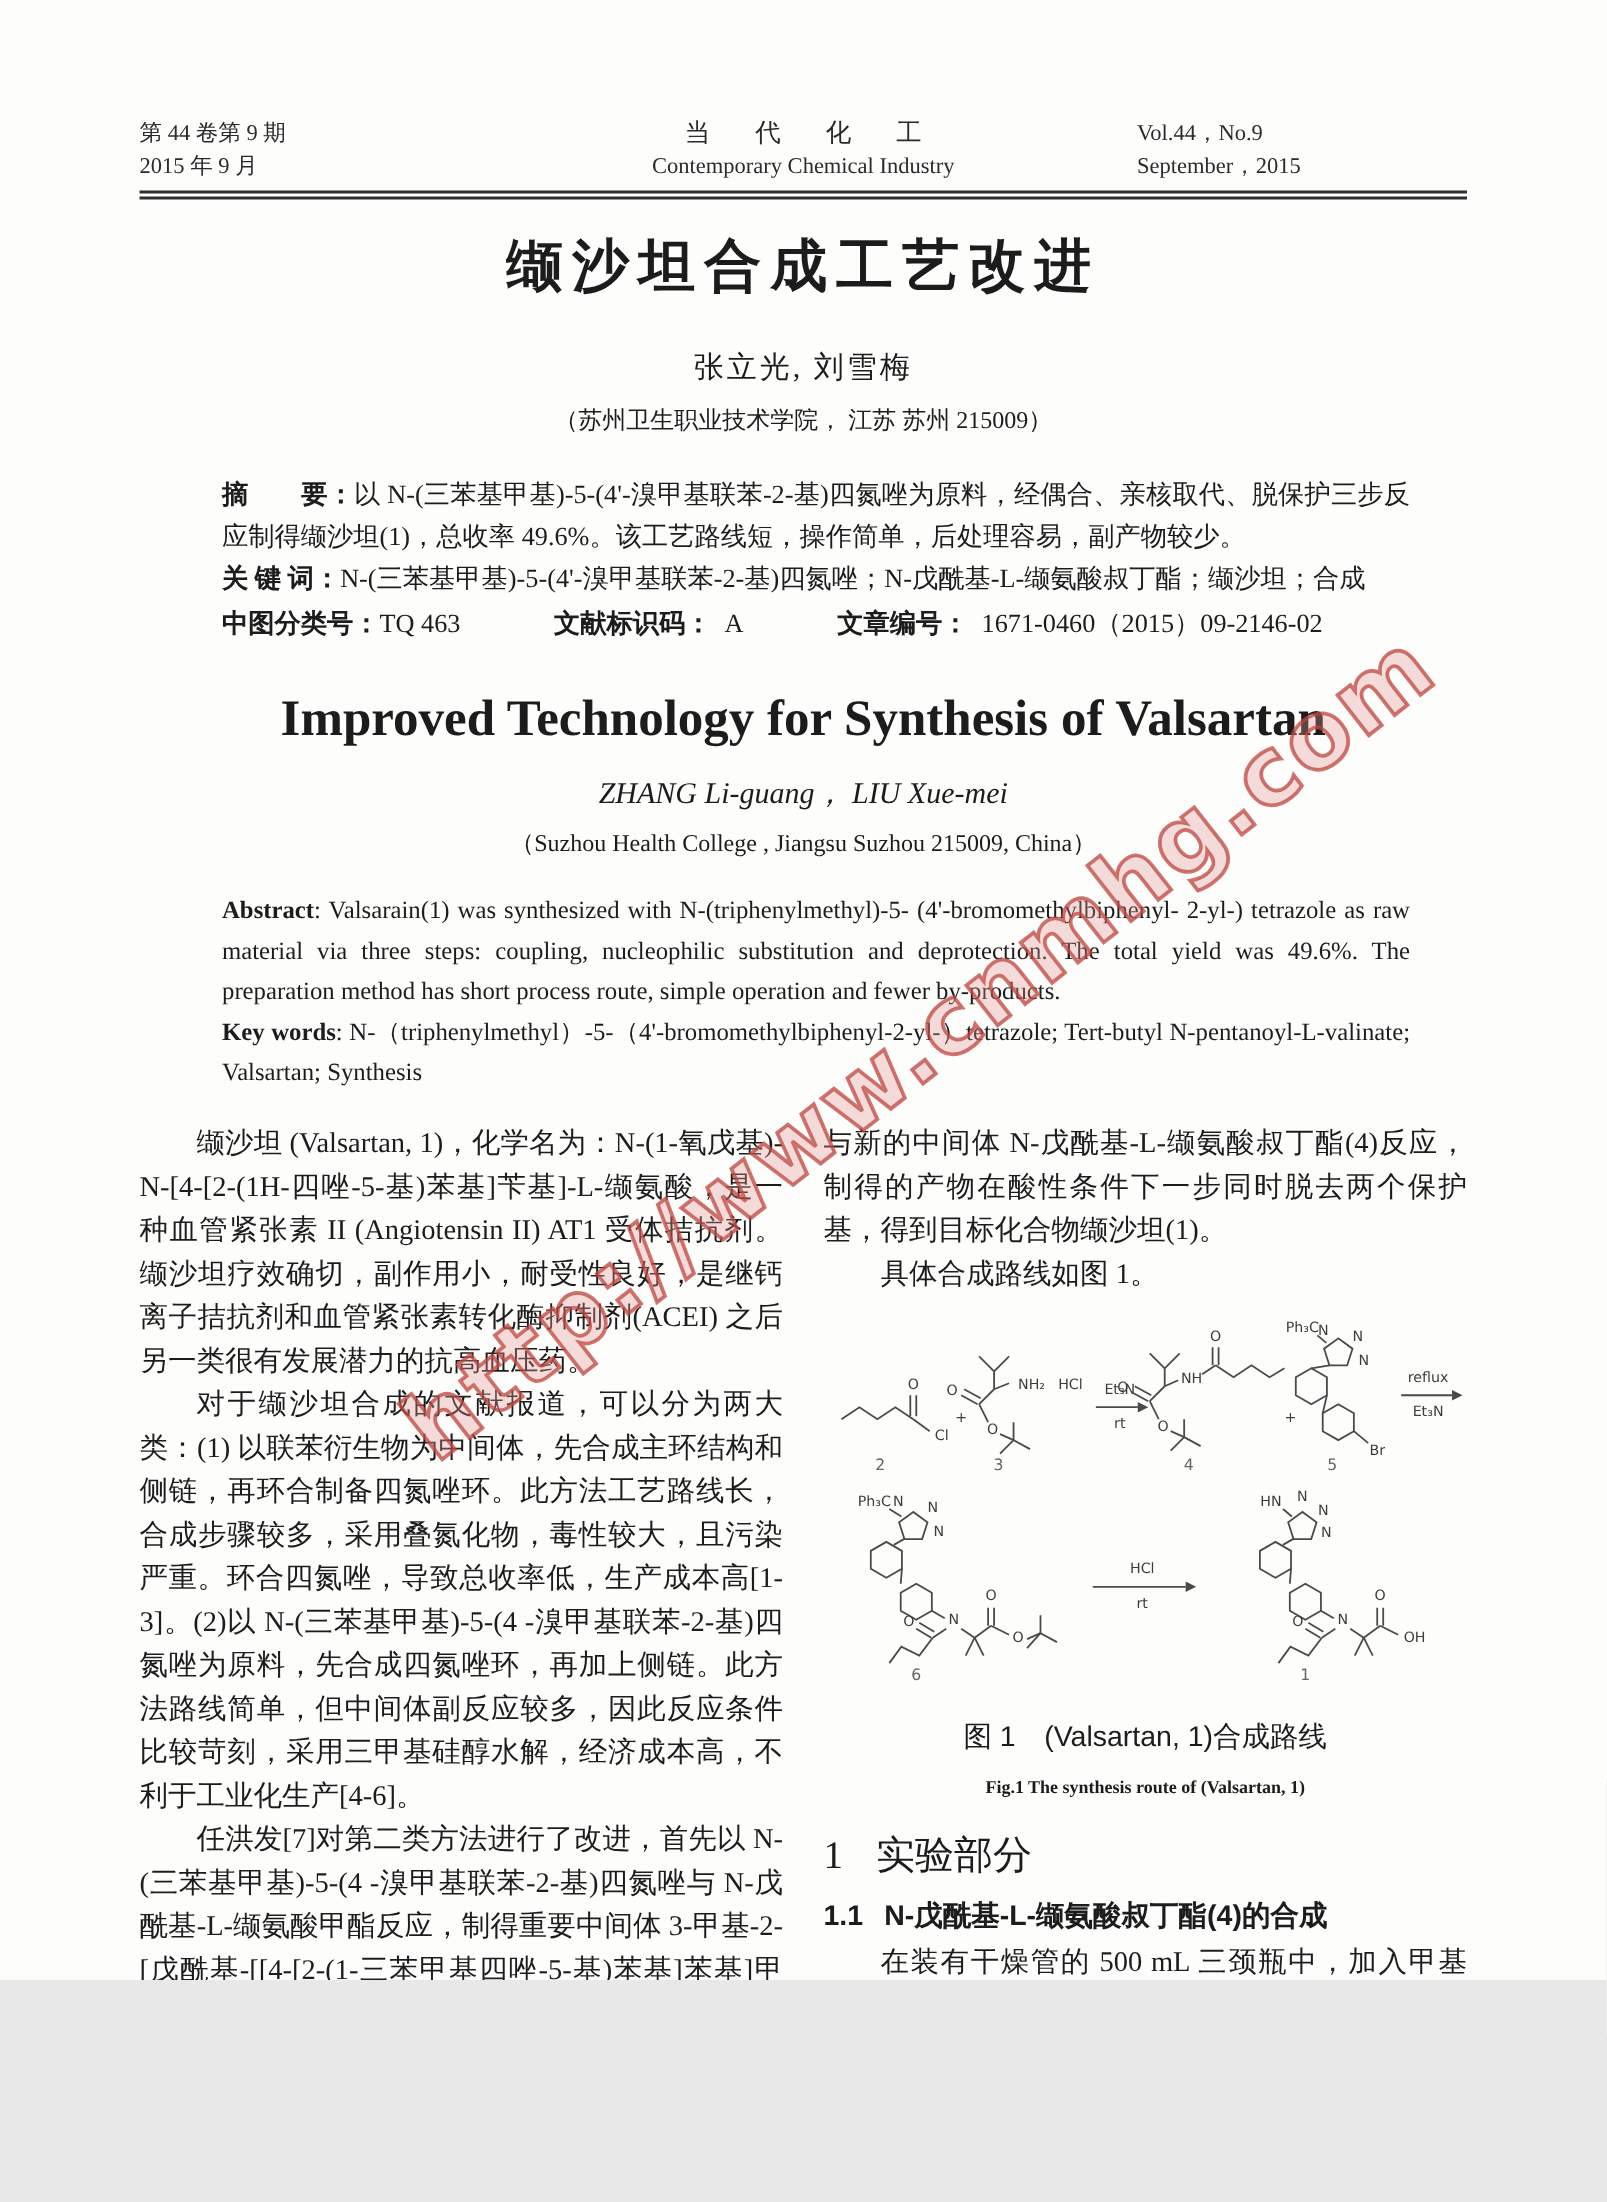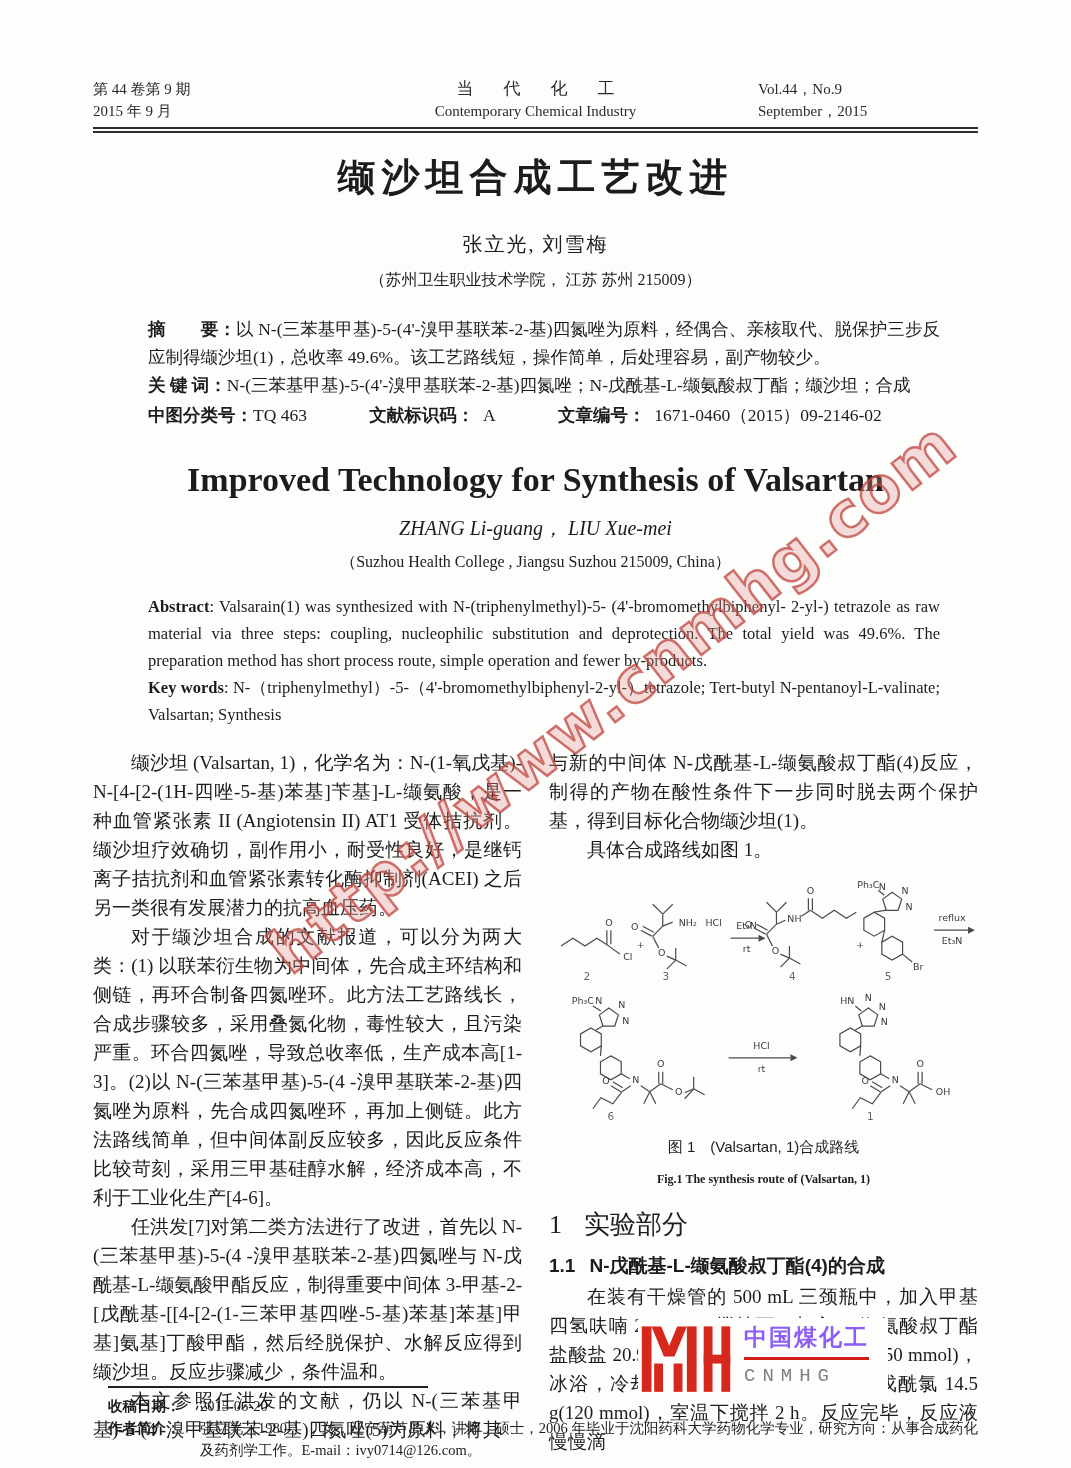--- a/index.html
+++ b/index.html
@@ -1,18 +1,18 @@
 <!DOCTYPE html>
 <html><head>
 <meta charset="utf-8">
 <style>
   * { margin:0; padding:0; box-sizing:border-box; }
   html,body { background:#e8e8e8; }
   .page {
-    position:relative; width:1071px; height:1468px; margin:0 auto;
+    position:relative; width:1071px; height:1320px; margin:0 auto;
     background:#fdfdfc; color:#1c1c1c; overflow:hidden;
     font-family:"Liberation Serif","DejaVu Serif",serif;
     padding:78px 93px 0 93px;
   }
 
   
   .hdr { display:flex; justify-content:space-between; align-items:flex-start;
          font-size:15px; line-height:22px; color:#2a2a2a; }
   .hdr-left  { text-align:left;  width:220px; }
   .hdr-cent  { text-align:center; flex:1; }
@@ -44,21 +44,21 @@
   .col p.cont { text-indent:0; }
 
   
   .scheme { display:block; margin:4px 0 0 0; }
   .scheme line, .scheme polyline, .scheme polygon.ring, .scheme path.bond
     { stroke:#4a4a4a; stroke-width:1.2; fill:none; }
   .scheme polygon.head { fill:#4a4a4a; stroke:none; }
   .scheme text { font-family:"DejaVu Sans","Liberation Sans",sans-serif;
                  font-size:9.5px; fill:#3c3c3c; text-anchor:middle; }
   .scheme text.num { font-size:10.5px; fill:#666; }
-  .figcap-zh { text-align:center; font-size:15px; margin-top:4px;
+  .figcap-zh { text-align:center; font-size:19px; margin-top:16px;
                font-family:"Liberation Sans","DejaVu Sans",sans-serif; }
   .figcap-en { text-align:center; font-size:12px; font-weight:bold; margin-top:4px; }
 
   .sec1 { margin-top:16px; font-size:26px; }
   .sec1 .no { margin-right:22px; }
   .sec11 { margin-top:12px; margin-bottom:2px; font-size:19px; font-weight:bold;
            font-family:"Liberation Sans","DejaVu Sans",sans-serif; }
   .sec11 .no { margin-right:14px; }
 
   

